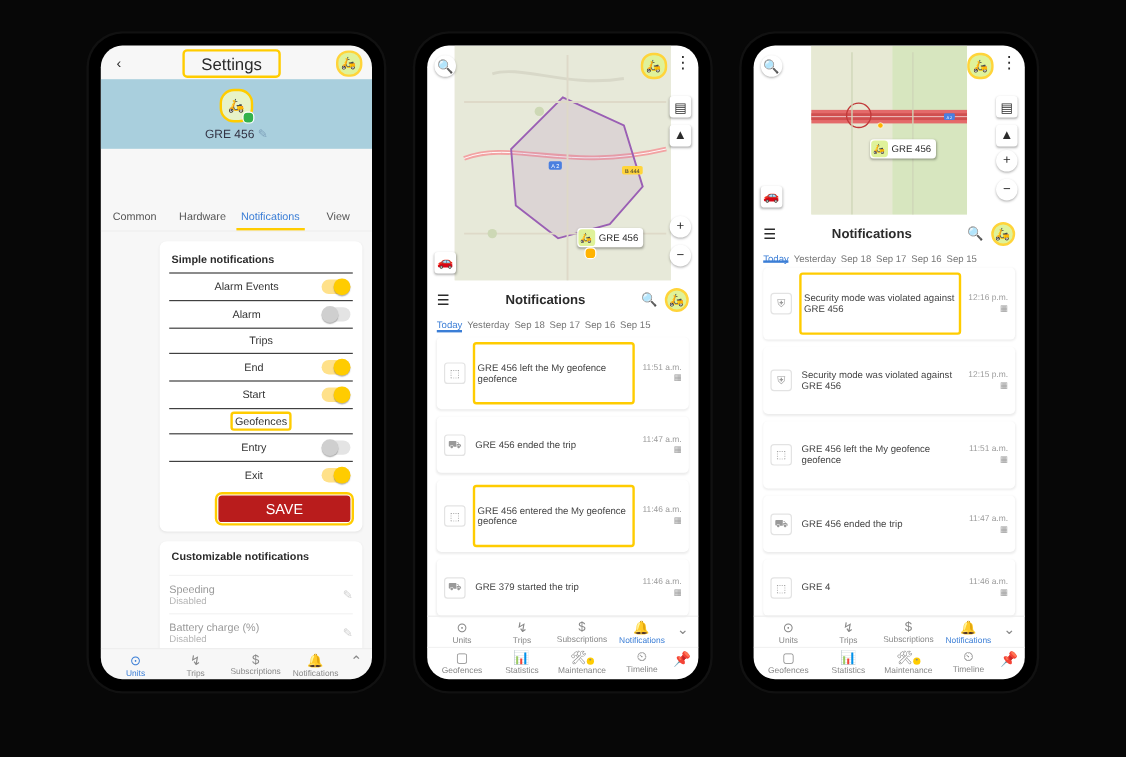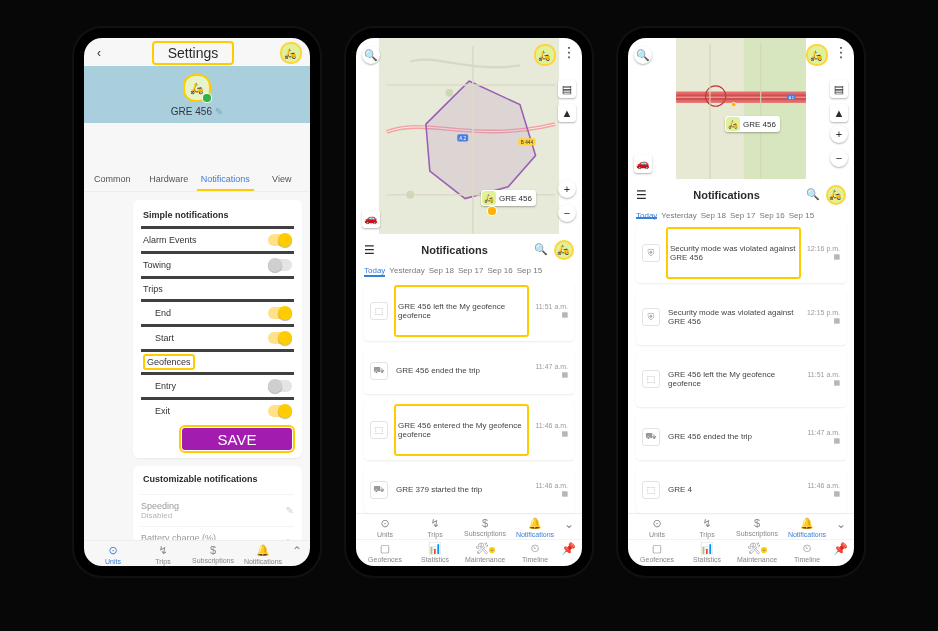--- a/index.html
+++ b/index.html
@@ -22,30 +22,30 @@
   .unit-hdr .name { font-size:10px; color:#334; }
   .unit-hdr .pencil { font-size:10px; color:#7ea1bb; }
 
   .tabs { display:flex; border-bottom:1px solid #eee;margin-top:45px; }
   .tabs .tab { flex:1; text-align:center; font-size:9px; padding:6px 0 5px; cursor:pointer; color:#555; }
   .tabs .tab.active { color:#3b7ed6; border-bottom:2px solid #ffcc00; }
 
   
   .card { background:#fff; margin:8px 8px 0; border-radius:6px; box-shadow:0 1px 2px rgba(0,0,0,.06); padding:6px 8px; }
   .sect-title { font-size:9px; font-weight:600; padding:4px 2px 6px; }
-  .row { display:flex; align-items:center; padding:5px 2px; border-top:3px solid #404040; }
+  .row { display:flex; align-items:center; padding:5px 2px; border-top:1px solid #404040;text-align:center; }
   .row:first-of-type { border-top:none; }
   .row .lbl { flex:1; font-size:9px; color:#333; }
   .row.sub .lbl { padding-left:12px; }
   .toggle { width:24px; height:12px; border-radius:7px; position:relative; background:#e4e4e4; }
   .toggle .knob { position:absolute; top:-1px; width:14px; height:14px; border-radius:7px; background:#cfcfcf; box-shadow:0 1px 1px rgba(0,0,0,.3); left:0; }
   .toggle.on { background:#ffe18a; }
   .toggle.on .knob { background:#ffcc00; left:10px; }
   .save-wrap { padding:6px 2px 2px; }
-  .save-btn { width:110px; height:22px; margin-left:auto; background:#a21caf; color:#fff; font-size:15px; display:flex; align-items:center; justify-content:center; border-radius:3px; outline:2px solid #ffcc00; outline-offset:1px; cursor:pointer; }
+  .save-btn { width:110px; height:22px; margin-left:auto; background:#b91c1c; color:#fff; font-size:12px; display:flex; align-items:center; justify-content:center; border-radius:3px; outline:2px solid #ffcc00; outline-offset:1px; cursor:pointer; }
   .cust { padding:6px 8px 0; }
   .cust-row { display:flex; padding:6px 0; align-items:center; border-top:1px solid #f3f3f3; }
   .cust-row .c1 { flex:1; }
   .cust-row .c1 .l1 { font-size:9px; color:#9a9a9a; }
   .cust-row .c1 .l2 { font-size:8px; color:#b5b5b5; }
   .cust-row .pen { color:#cfcfcf; font-size:10px; }
 
   
   .bnav { display:flex; border-top:1px solid #eee; padding:3px 4px 1px; }
   .bnav .bi { flex:1; display:flex; flex-direction:column; align-items:center; gap:1px; color:#888; font-size:7px; cursor:pointer; }
@@ -107,21 +107,21 @@
     <div style="flex:1; overflow:hidden;padding-left:41px;">
       <div class="card">
         <div class="sect-title">Simple notifications</div>
         <div class="row">
               <div class="lbl">Alarm Events</div>
               <div class="toggle on">
                 <div class="knob"></div>
               </div>
             </div>
         <div class="row">
-              <div class="lbl">Towing</div>
+              <div class="lbl">Alarm</div>
               <div class="toggle">
                 <div class="knob"></div>
               </div>
             </div>
         <div class="row">
               <div class="lbl">Trips</div>
             </div>
         <div class="row sub">
               <div class="lbl">End</div>
               <div class="toggle on">

